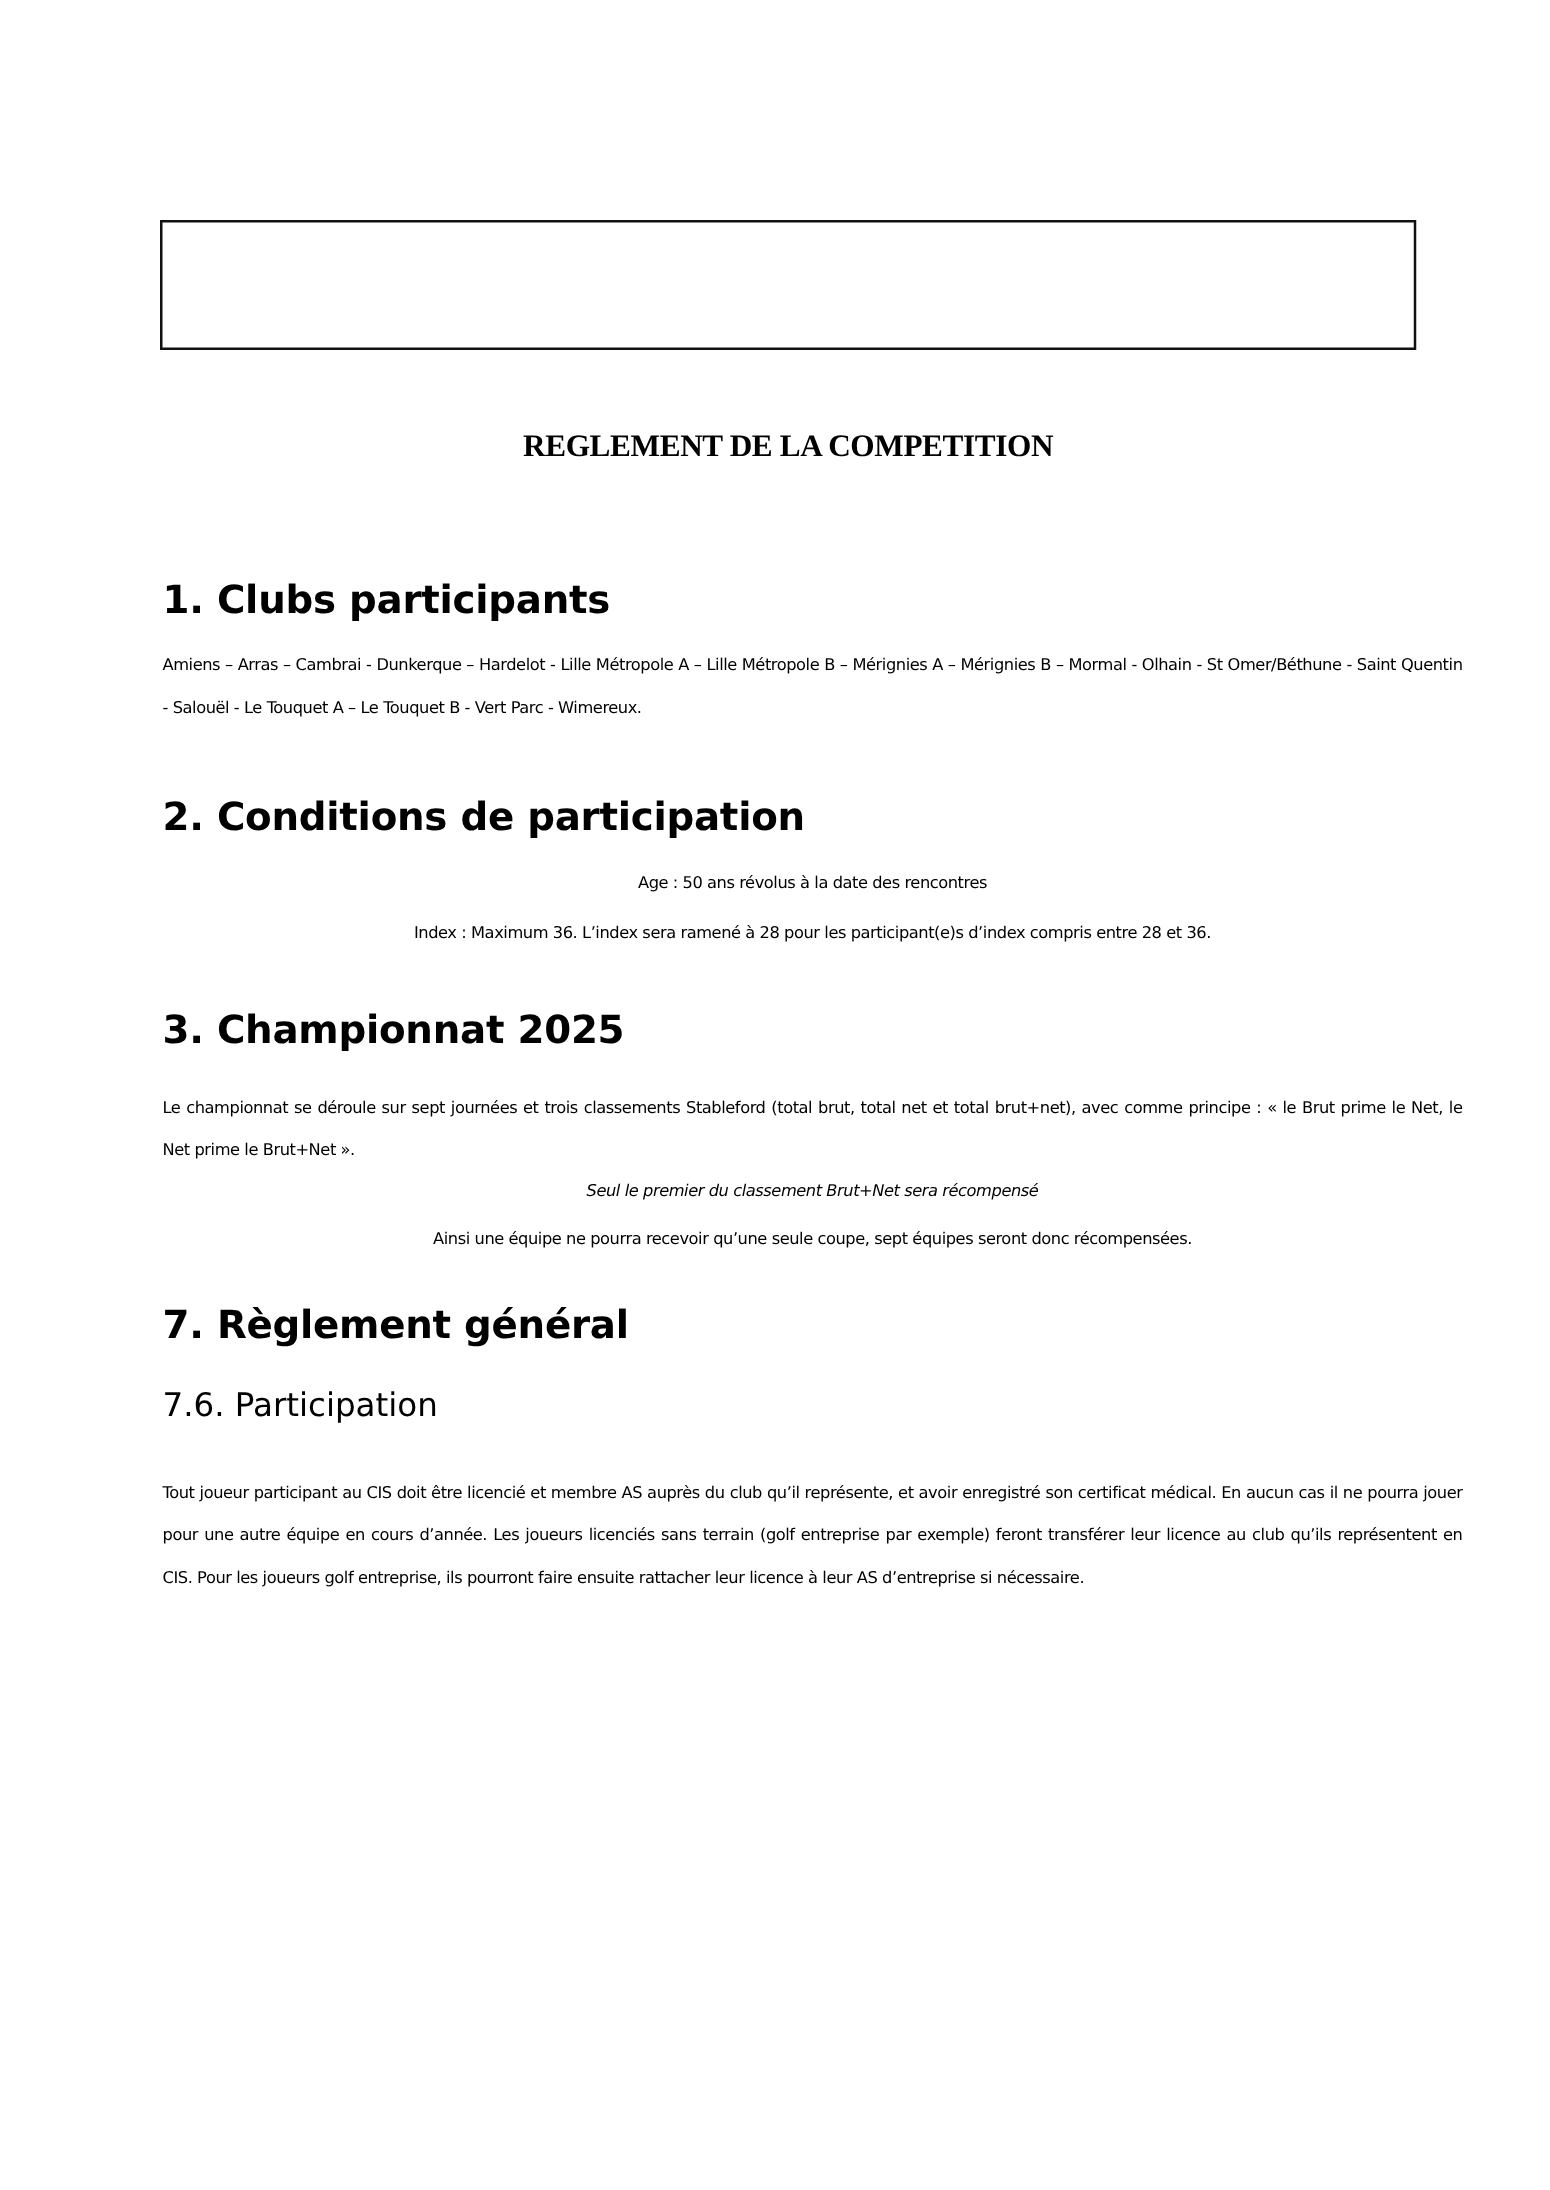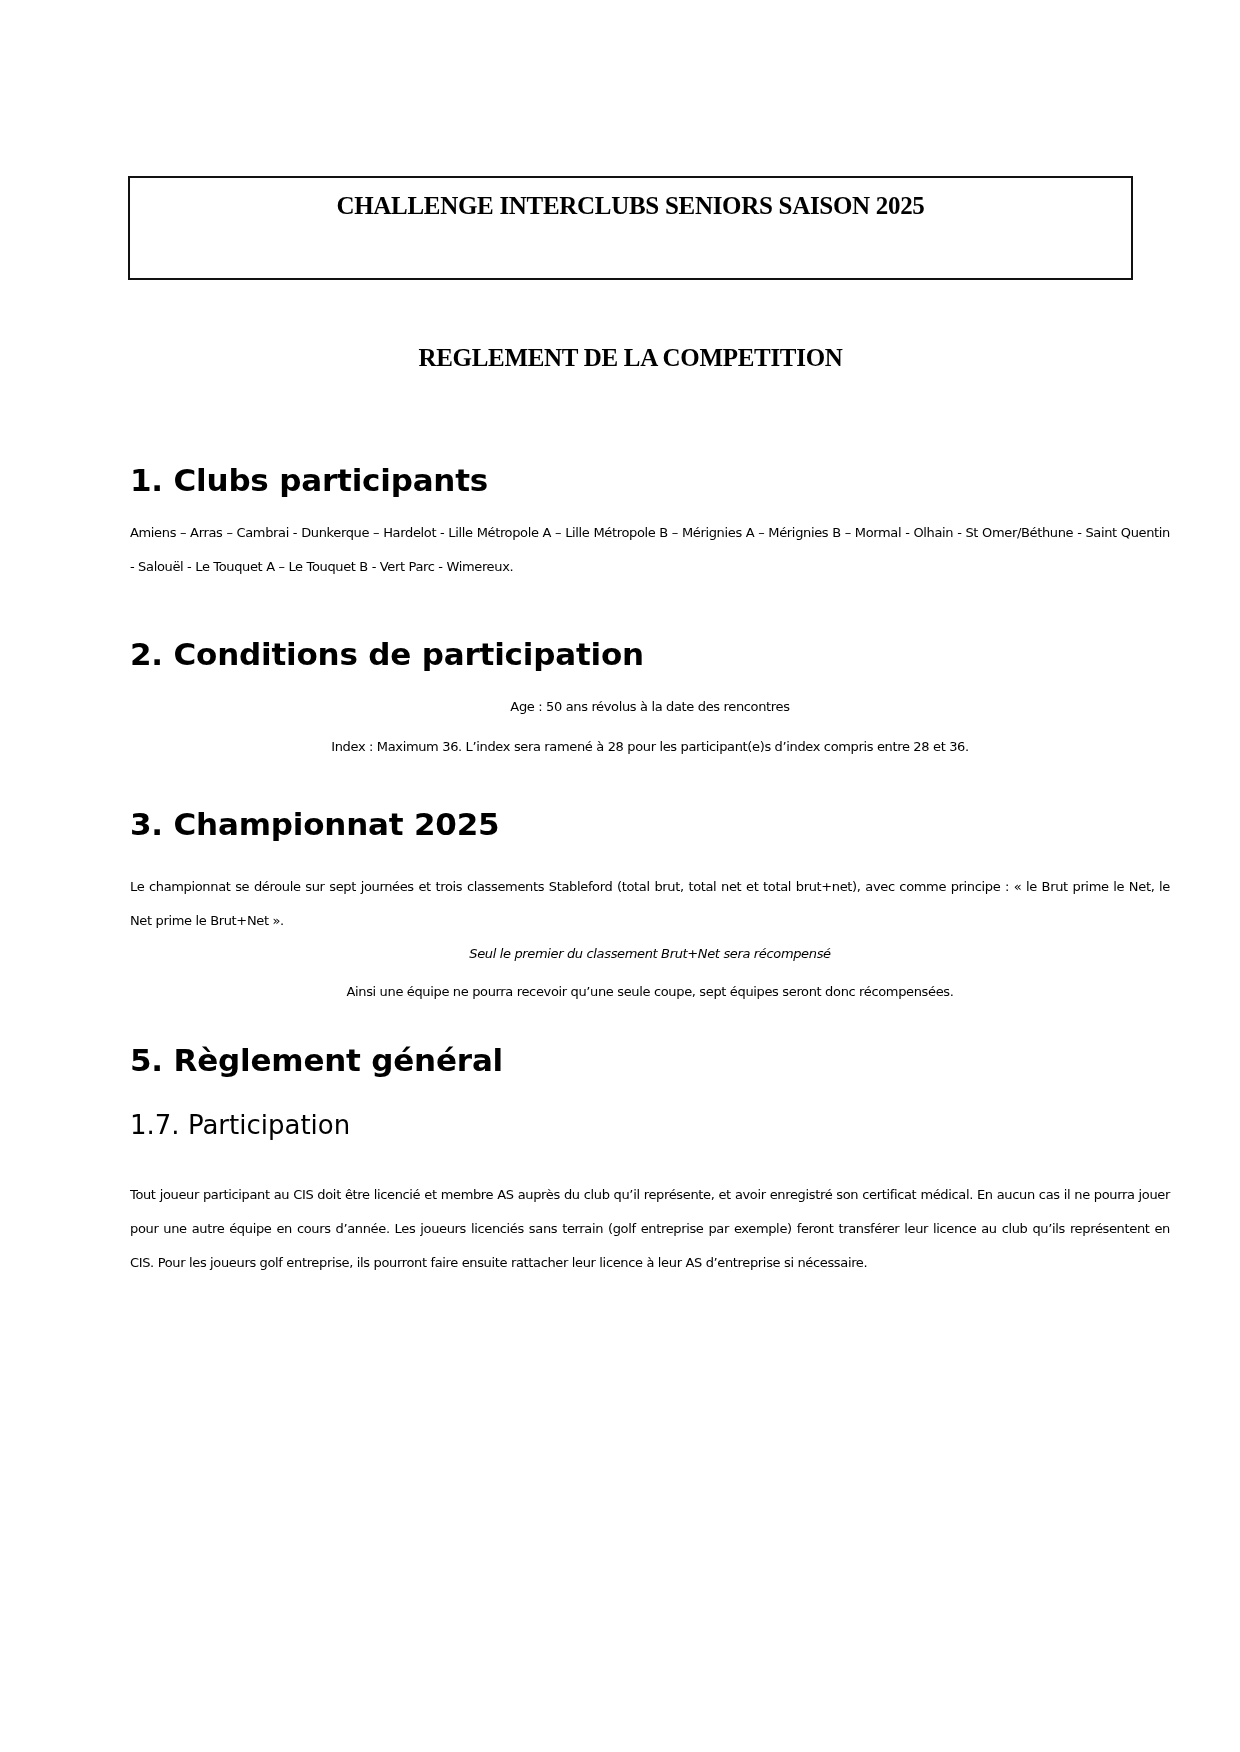--- a/index.html
+++ b/index.html
@@ -77,32 +77,31 @@
     }
     .para.single {
       white-space: nowrap;
       text-align: center;
     }
   </style>
 </head>
 <body>
 
 <div class="title-box">
-  <div class="title-line l1">CHALLENGE INTERCLUBS SENIORS SAISON 2025</div>
 </div>
 
 <div class="doc-subtitle">REGLEMENT DE LA COMPETITION</div>
 
 <div class="h1" style="top:462px;">1. Clubs participants</div>
 <div class="para" style="top:516px;">Amiens – Arras – Cambrai - Dunkerque – Hardelot - Lille Métropole A – Lille Métropole B – Mérignies A – Mérignies B – Mormal - Olhain - St Omer/Béthune - Saint Quentin - Salouël - Le Touquet A – Le Touquet B - Vert Parc - Wimereux.</div>
 
 <div class="h1" style="top:636px;">2. Conditions de participation</div>
 <div class="para single" style="top:690px;">Age : 50 ans révolus à la date des rencontres</div>
 <div class="para single" style="top:730px;">Index : Maximum 36. L’index sera ramené à 28 pour les participant(e)s d’index compris entre 28 et 36.</div>
 
 <div class="h1" style="top:806px;">3. Championnat 2025</div>
 <div class="para" style="top:870px;">Le championnat se déroule sur sept journées et trois classements Stableford (total brut, total net et total brut+net), avec comme principe : « le Brut prime le Net, le Net prime le Brut+Net ».</div>
 <div class="para single" style="top:937px;font-style:italic;">Seul le premier du classement Brut+Net sera récompensé</div>
 <div class="para single" style="top:975px;">Ainsi une équipe ne pourra recevoir qu’une seule coupe, sept équipes seront donc récompensées.</div>
 
-<div class="h1" style="top:1042px;">5. Règlement général</div>
-<div class="h2" style="top:1110px;">1.7. Participation</div>
+<div class="h1" style="top:1042px;">7. Règlement général</div>
+<div class="h2" style="top:1110px;">7.6. Participation</div>
 <div class="para" style="top:1178px;">Tout joueur participant au CIS doit être licencié et membre AS auprès du club qu’il représente, et avoir  enregistré son certificat médical. En aucun cas il ne pourra jouer pour une autre équipe en cours d’année. Les joueurs licenciés sans terrain (golf entreprise par exemple) feront transférer leur licence au club qu’ils représentent en CIS. Pour les joueurs golf entreprise, ils pourront faire ensuite rattacher leur licence à leur AS d’entreprise si nécessaire.</div>
 
 </body></html>

